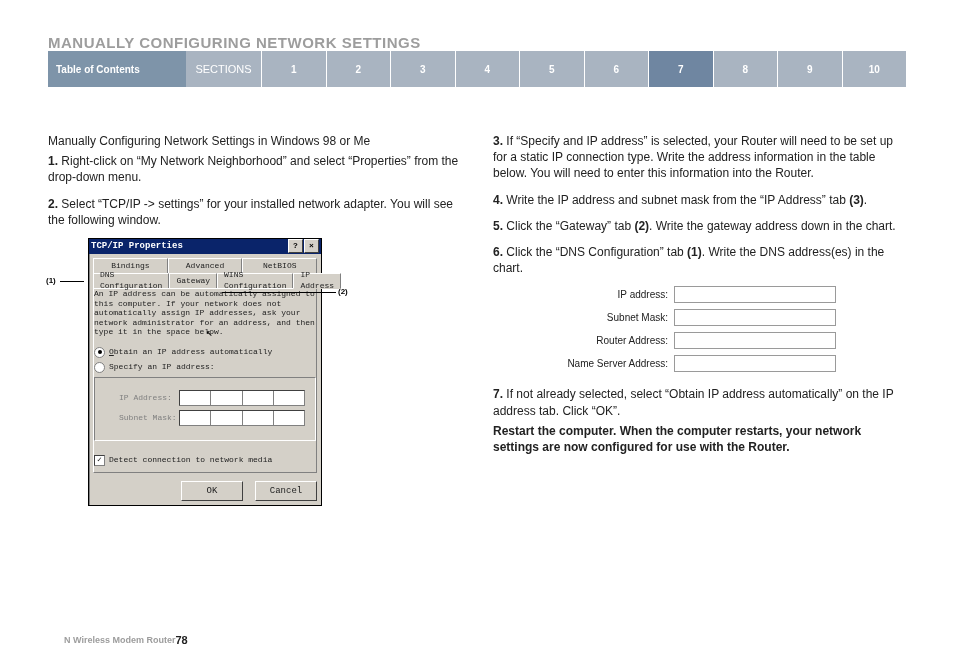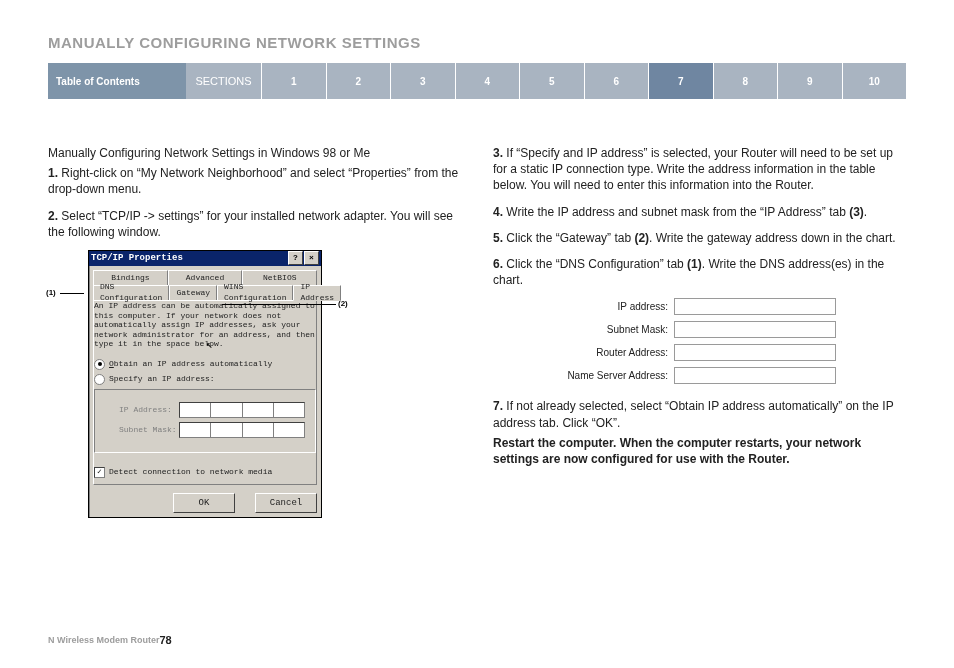--- a/index.html
+++ b/index.html
@@ -1,17 +1,17 @@
 <!DOCTYPE html>
 <html><head>
 <meta charset="utf-8">
 <style>
   body{margin:0;font-family:Arial,Helvetica,sans-serif;font-size:12px;color:#222;background:#fff}
   .page{width:954px;height:668px;box-sizing:border-box;padding:34px 48px 20px 48px;position:relative}
-  .title{font-weight:bold;color:#9d9d9d;font-size:15px;letter-spacing:.5px;margin-bottom:12px}
+  .title{font-weight:bold;color:#9d9d9d;font-size:15px;letter-spacing:.5px;margin-bottom:0}
   .navbar{display:flex;align-items:flex-start;height:36px;font-size:10px}
   .navbar .toc{flex:0 0 130px;background:#7e94a9;color:#fff;display:flex;align-items:center;padding-left:8px;font-weight:bold;height:100%}
   .navbar .sections{flex:0 0 75px;background:#a9b4c1;color:#fff;display:flex;align-items:center;justify-content:center;font-weight:normal;height:100%;font-size:11px}
   .navbar .tab{flex:1;background:#a9b4c1;color:#fff;display:flex;align-items:center;justify-content:center;height:100%;font-weight:bold;border-left:1px solid #fff}
   .navbar .tab.active{background:#6f86a1}
   .cols{display:flex;gap:32px;margin-top:46px}
   .col{flex:1;font-size:12px;line-height:1.35}
   .col h3{font-size:12px;font-weight:normal;margin:0 0 4px 0}
   .col ol{margin:0;padding-left:18px}
   .col li{margin-bottom:10px}
@@ -34,31 +34,31 @@
   .radio .dot.sel::after{content:"";width:4px;height:4px;border-radius:50%;background:#000}
   .radio .u{text-decoration:underline}
   .fieldset{border:1px solid #808080;border-top-color:#808080;border-left-color:#808080;border-right-color:#fff;border-bottom-color:#fff;padding:8px 10px 10px 24px;margin-top:2px;position:relative}
   .ip-row{display:flex;align-items:center;margin:4px 0;font-size:8px}
   .ip-row label{width:60px;color:#808080}
   .ip-box{flex:1;height:14px;border:1px solid #808080;border-top-color:#404040;border-left-color:#404040;background:#fff;display:flex}
   .ip-box div{flex:1;border-right:1px solid #808080}
   .ip-box div:last-child{border-right:none}
   .check{font-size:8px;margin:14px 0 6px 0;display:flex;align-items:center;gap:4px}
   .check .box{width:9px;height:9px;border:1px solid #808080;border-top-color:#404040;border-left-color:#404040;background:#fff;display:flex;align-items:center;justify-content:center;font-size:8px;line-height:1}
-  .dlg-btns{display:flex;justify-content:flex-end;gap:20px;padding:4px}
+  .dlg-btns{display:flex;justify-content:flex-end;gap:12px;padding:4px}
   .dlg-btn{width:60px;height:18px;border:1px solid #fff;border-right-color:#404040;border-bottom-color:#404040;background:#d4d0c8;font-size:9px;display:flex;align-items:center;justify-content:center}
   .callout{position:absolute;font-size:8px;font-weight:bold;color:#000}
   .callout .line{position:absolute;background:#000;height:1px}
   
   .addr-tbl{margin:10px 0 14px 60px}
   .addr-row{display:flex;align-items:center;margin-bottom:6px}
   .addr-row label{width:115px;text-align:right;font-size:10px;padding-right:6px}
   .addr-row .field{width:160px;height:15px;border:1px solid #9a9a9a;background:#fff}
   .restart{font-weight:bold;margin-top:4px}
-  .footer{position:absolute;bottom:22px;left:48px;right:48px;display:flex;align-items:center;font-size:9px;color:#9d9d9d;font-weight:bold}
+  .footer{position:absolute;bottom:22px;left:64px;right:48px;display:flex;align-items:center;font-size:9px;color:#9d9d9d;font-weight:bold}
   .footer .pnum{flex:1;text-align:left;color:#222;font-size:11px}
   .cursor{position:absolute;font-size:11px;color:#000;pointer-events:none}
 </style>
 </head>
 <body>
 
 <div class="page">
   <div class="title">MANUALLY CONFIGURING NETWORK SETTINGS</div>
 
   <div class="navbar">

